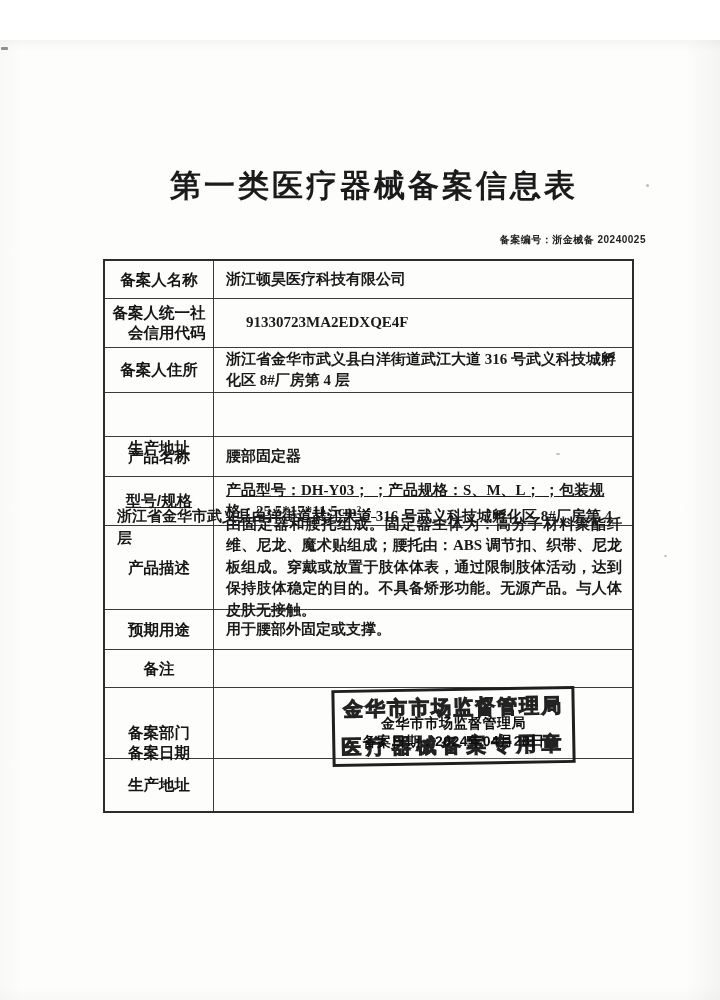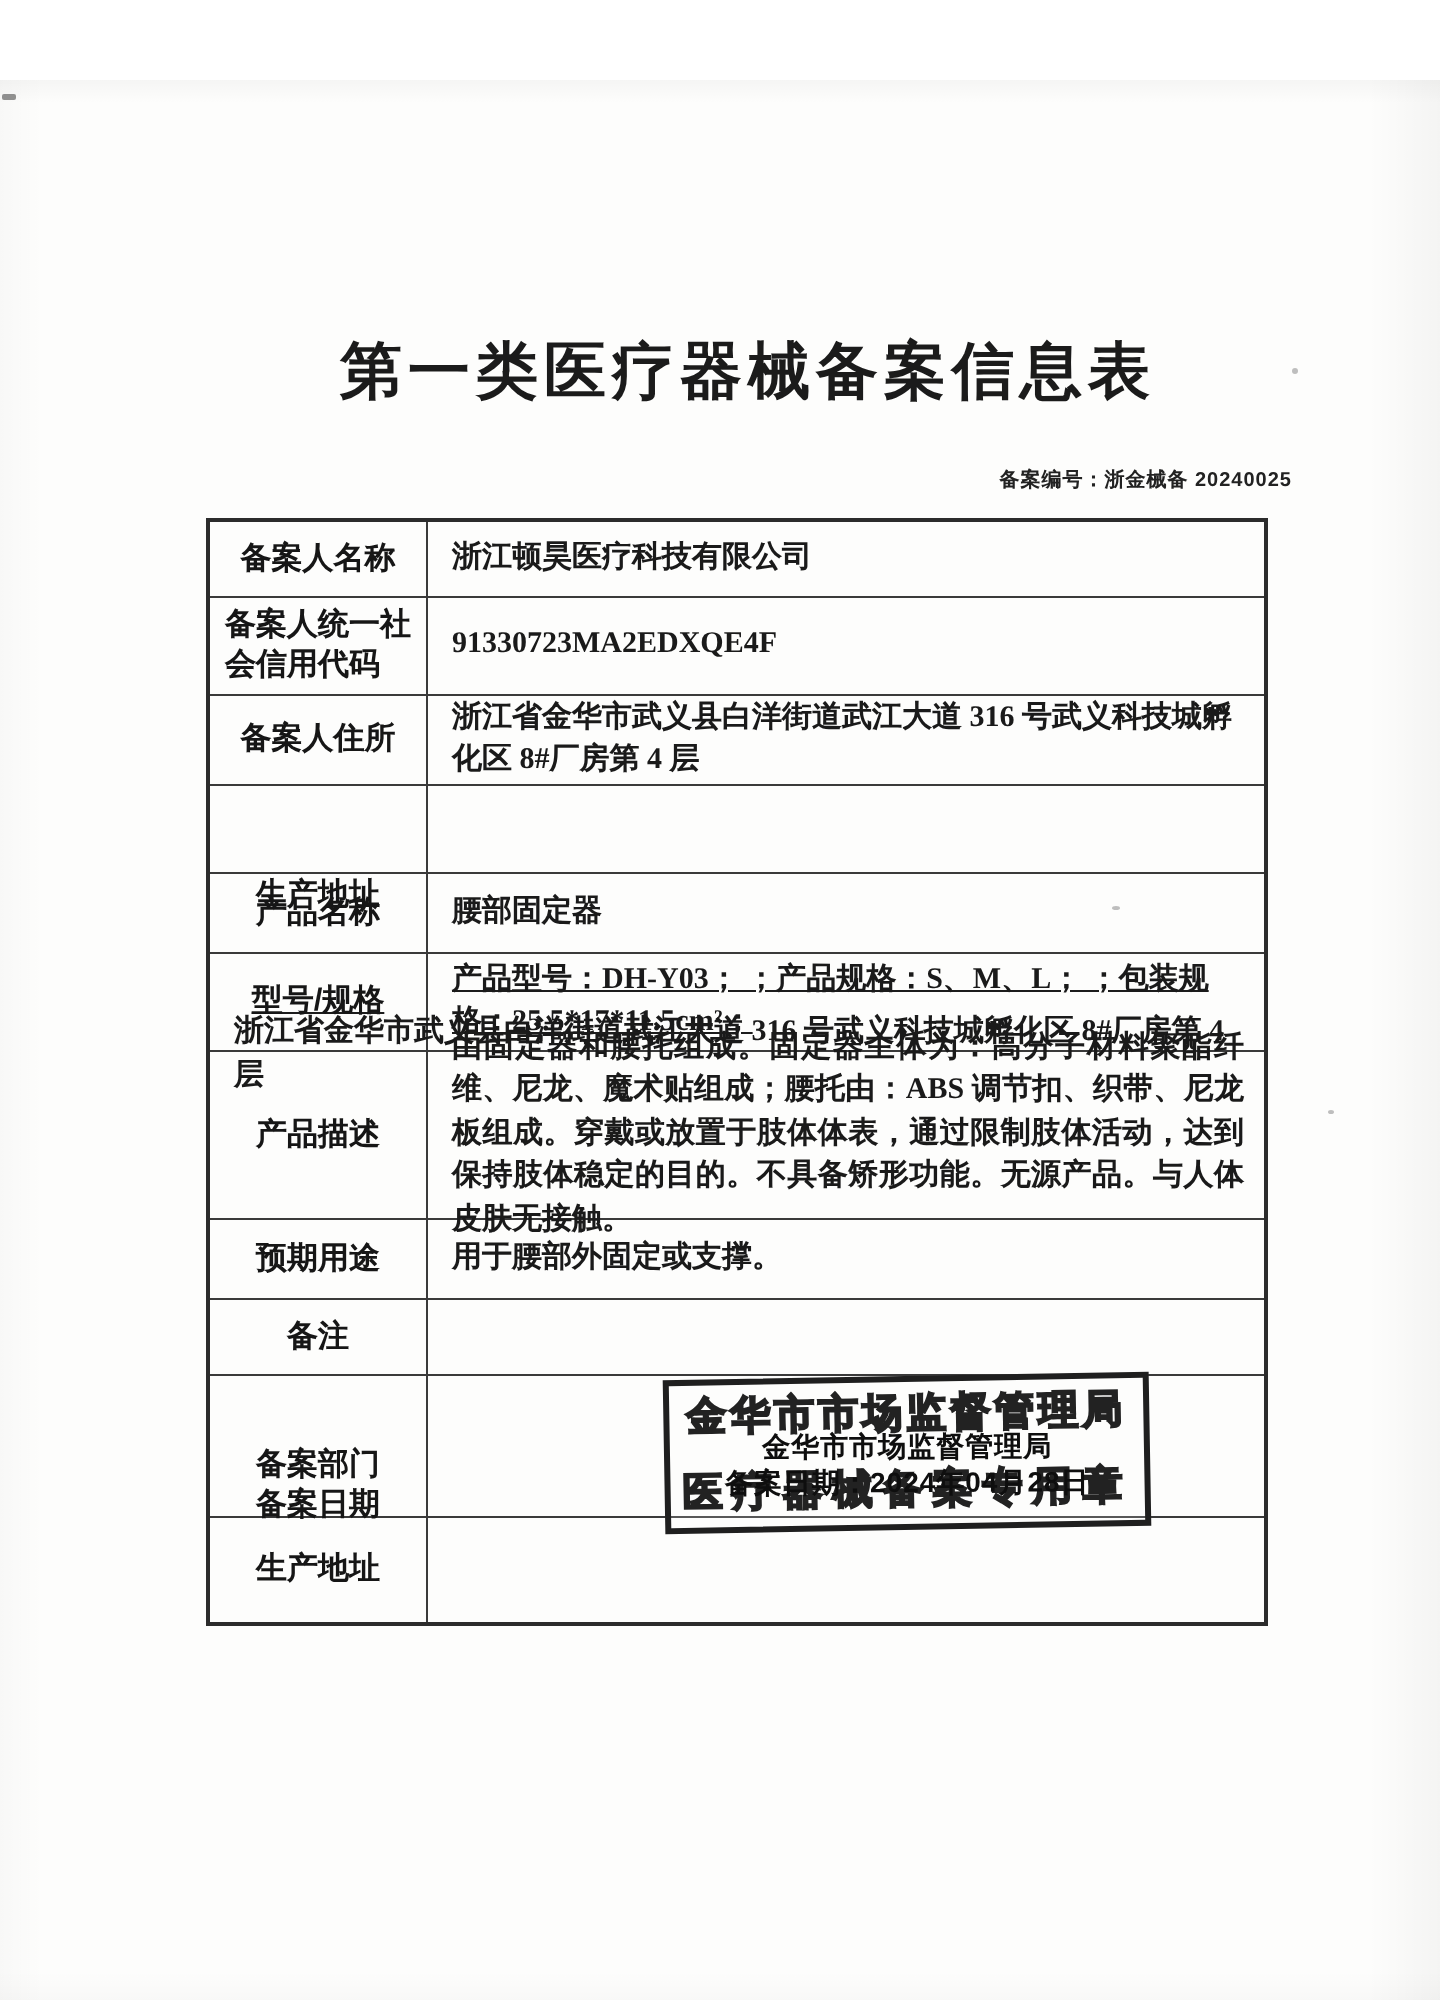--- a/index.html
+++ b/index.html
@@ -47,38 +47,38 @@
   .reg-table {
     position: absolute;
     left: 103px; top: 219px;
     width: 531px;
     border: 2px solid #2c2c2c;
     background: transparent;
   }
   .row { display: flex; width: 100%; }
   .row + .row { border-top: 1.5px solid #3a3a3a; }
   .r0  { height: 37px; }
-  .r1  { height: 49px; }
+  .r1  { height: 49px; gap: 20px; }
   .r2  { height: 45px; }
   .r3  { height: 44px; flex-direction: column; }
   .r4  { height: 40px; }
   .r5  { height: 49px; text-decoration: underline; }
   .r6  { height: 84px; }
   .r7  { height: 40px; }
   .r8  { height: 38px; }
   .r9  { height: 71px; flex-direction: column; }
   .r10 { height: 53px; }
   .cell.label {
     width: 109px;
     flex: 0 0 109px;
     border-right: 1.5px solid #3a3a3a;
     display: flex;
     align-items: center;
     justify-content: center;
-    text-align: left;
+    text-align: right;
     font-weight: 700;
     font-size: 15.5px;
     line-height: 20px;
     white-space: pre-line;
     color: #161616;
   }
   .cell.value {
     flex: 1;
     display: flex;
     align-items: center;

